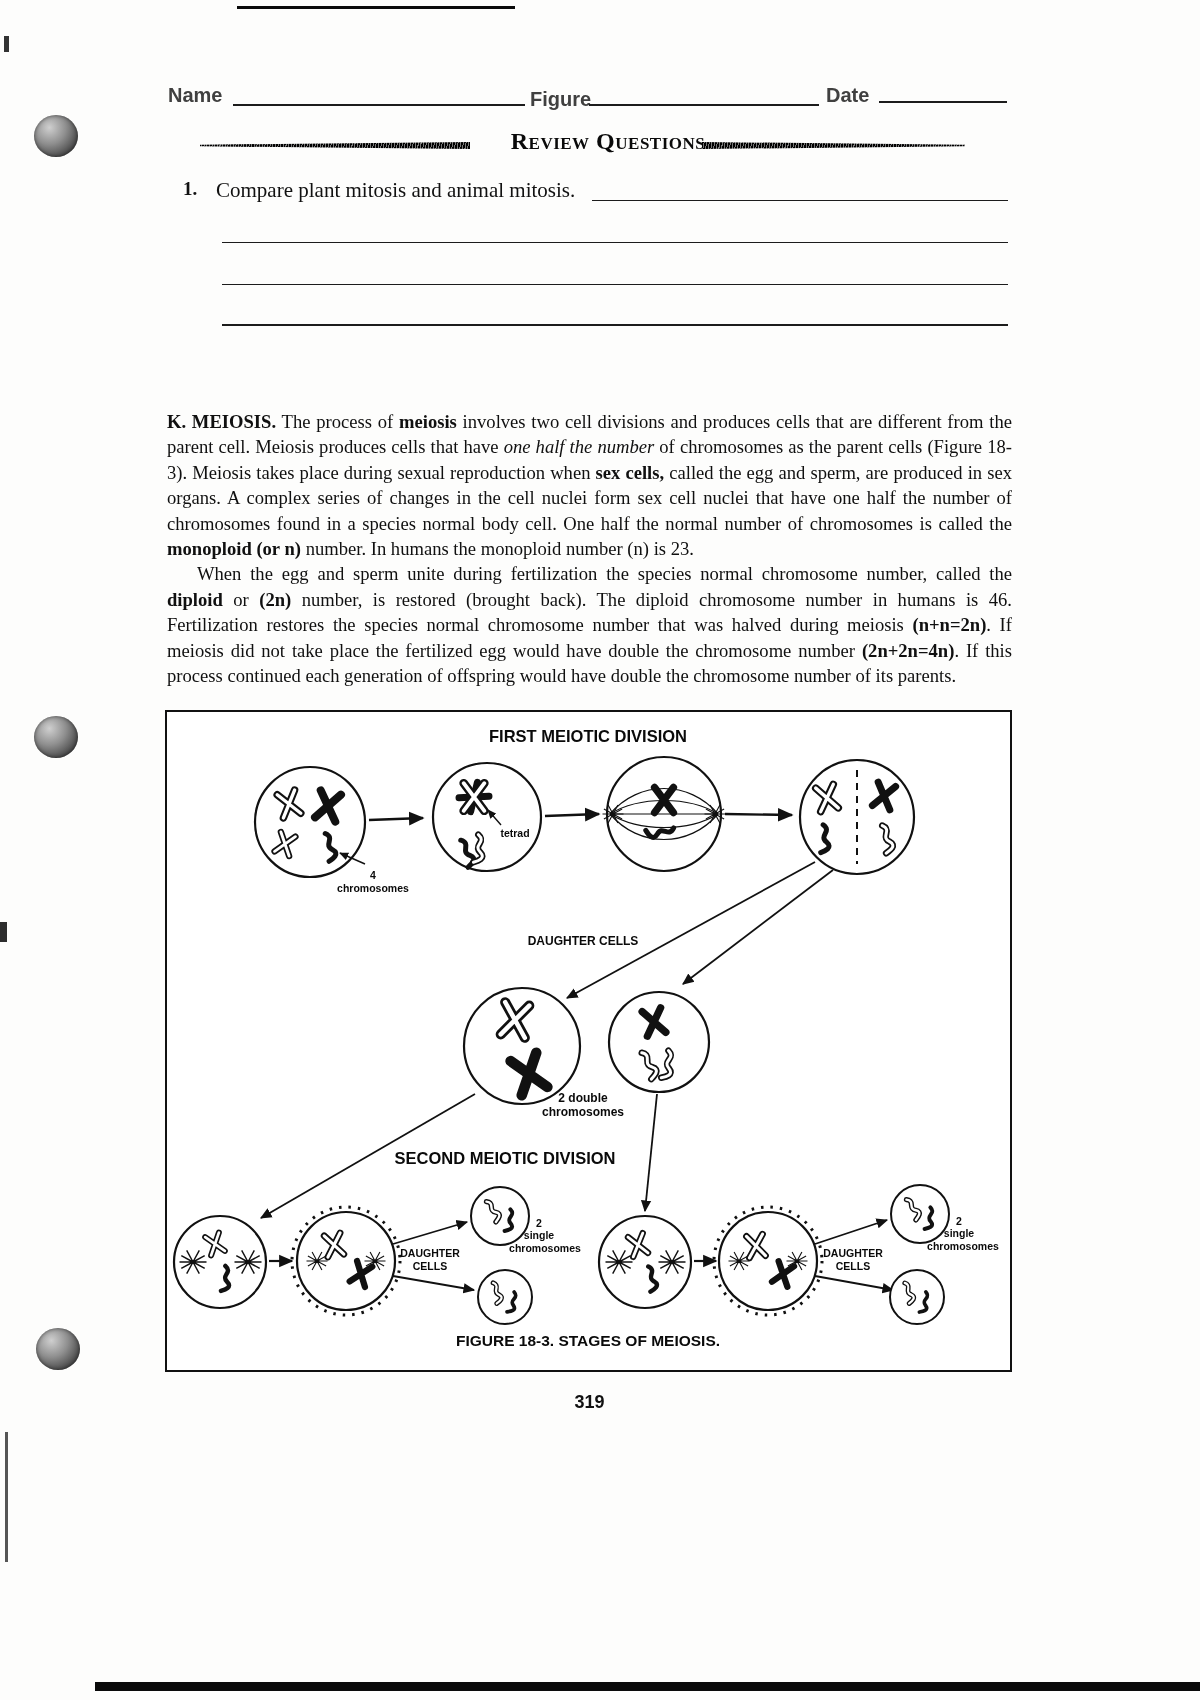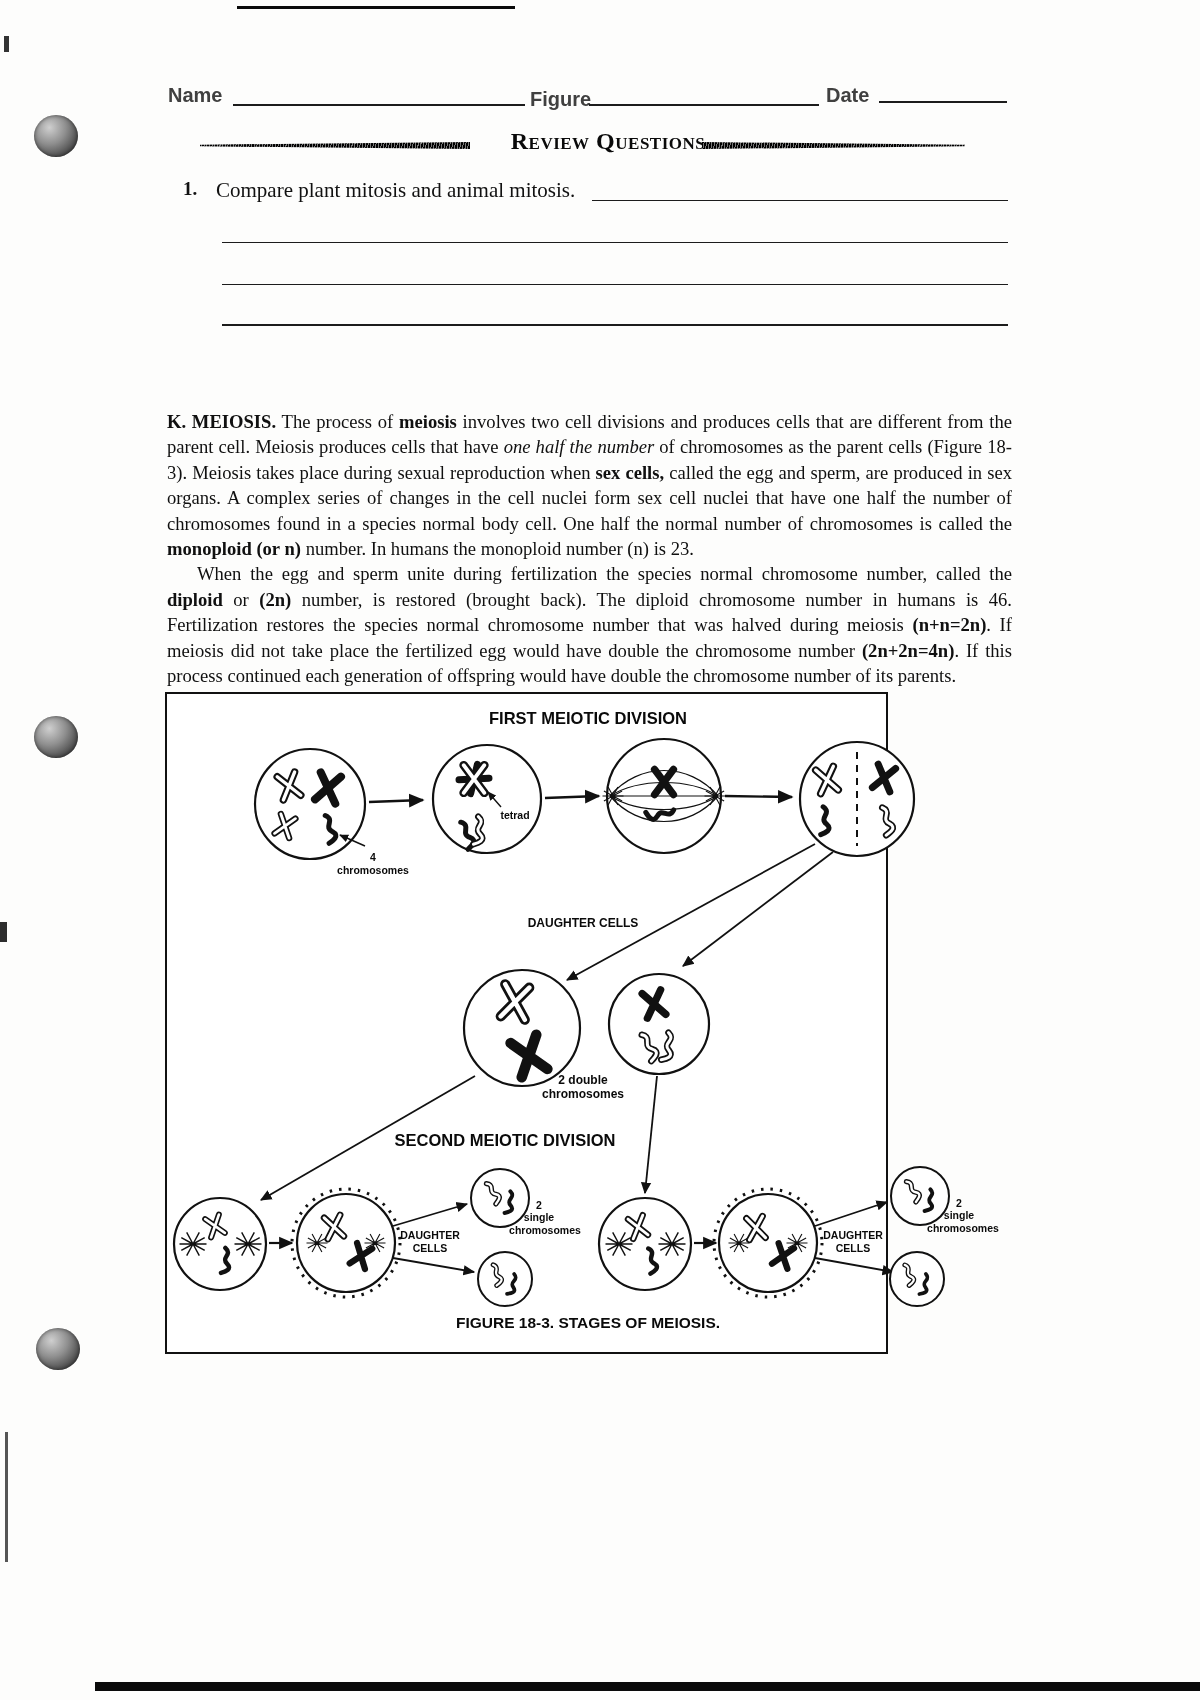--- a/index.html
+++ b/index.html
@@ -44,21 +44,21 @@
   .q-text   { position:absolute; font-size:21px; }
 
   
   .para-block { position:absolute; left:167px; width:845px; font-size:18.6px; line-height:25.4px; text-align:justify; color:#101010; }
   .para { margin:0; }
   .para.indent { text-indent:30px; }
   .b { font-weight:bold; }
   .i { font-style:italic; }
 
   
-  .figure-box { position:absolute; left:165px; top:692px; width:723px; height:662px; border:2px solid #111; background:#fff; }
+  .figure-box { position:absolute; left:165px; top:710px; width:847px; height:662px; border:2px solid #111; background:#fff; }
   .figure-box svg { display:block; }
   .fig-title { font-family:"Liberation Sans", sans-serif; font-weight:bold; font-size:16.5px; fill:#0a0a0a; }
   .fig-caption { font-family:"Liberation Sans", sans-serif; font-weight:bold; font-size:15.5px; fill:#0a0a0a; }
   .fig-label { font-family:"Liberation Sans", sans-serif; font-weight:bold; font-size:12px; fill:#0a0a0a; }
   .fig-label-sm { font-family:"Liberation Sans", sans-serif; font-weight:bold; font-size:10.5px; fill:#0a0a0a; }
 
   .page-number { position:absolute; left:167px; top:1392px; width:845px; text-align:center; font-family:"Liberation Sans", sans-serif; font-weight:bold; font-size:18px; }
 </style>
 </head>
 <body>
@@ -258,14 +258,15 @@
         <circle cx="750" cy="585" r="27" fill="#fff" stroke="#111" stroke-width="2"></circle>
         <use href="#sw" transform="translate(742,580) rotate(-12) scale(0.75)"></use>
         <use href="#sb" transform="translate(758,590) rotate(18) scale(0.75)"></use>
       </g>
       <text class="fig-label-sm" x="792" y="513" text-anchor="middle">2</text>
       <text class="fig-label-sm" x="792" y="525" text-anchor="middle">single</text>
       <text class="fig-label-sm" x="796" y="538" text-anchor="middle">chromosomes</text>
     </svg>
   </div>
 
+  <div class="page-number">319</div>
 
 </div>
 
 </body></html>

